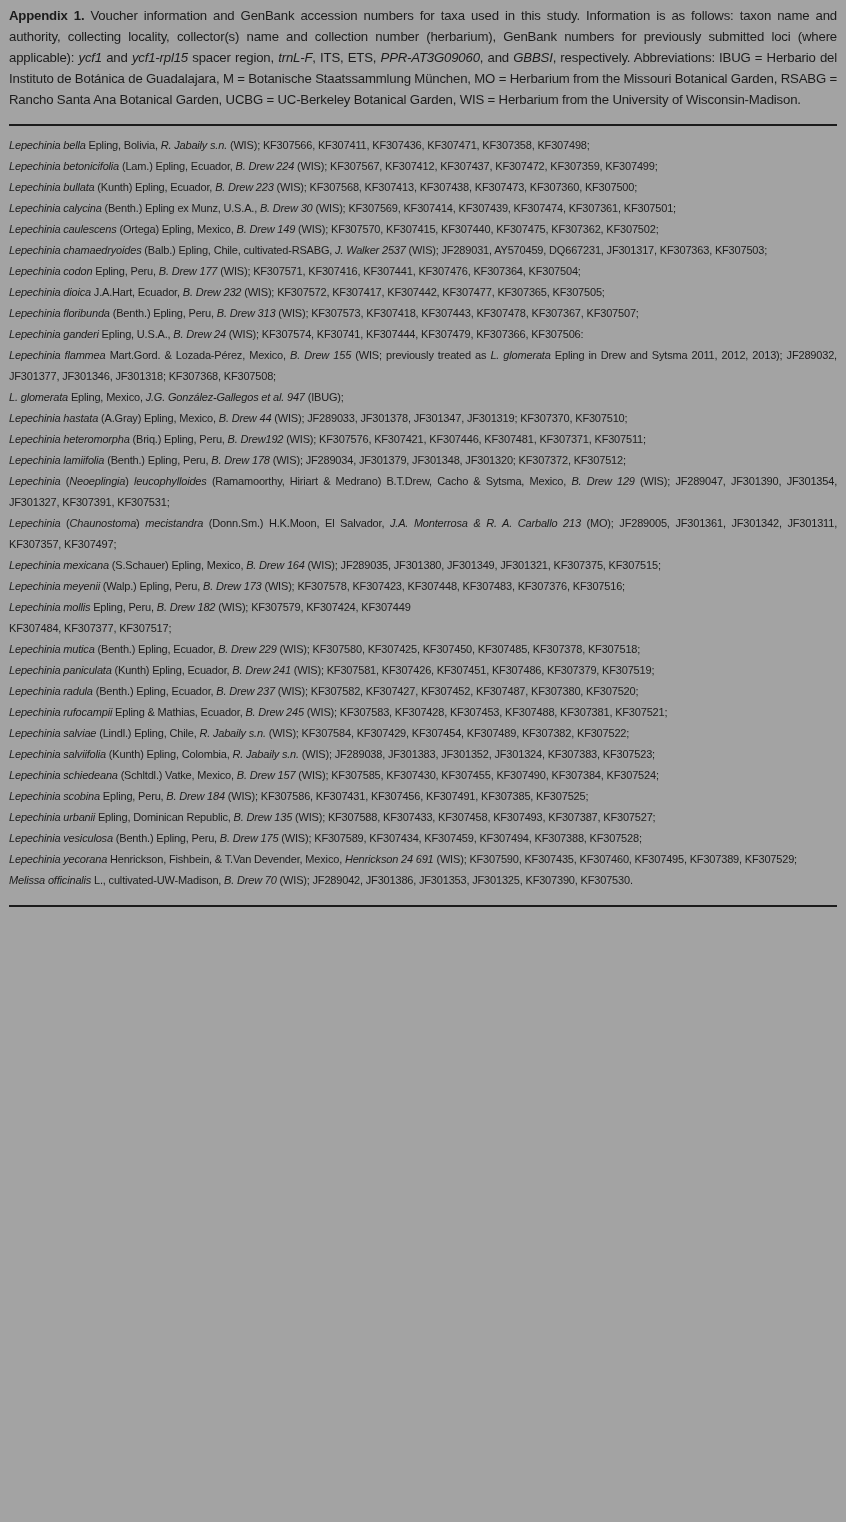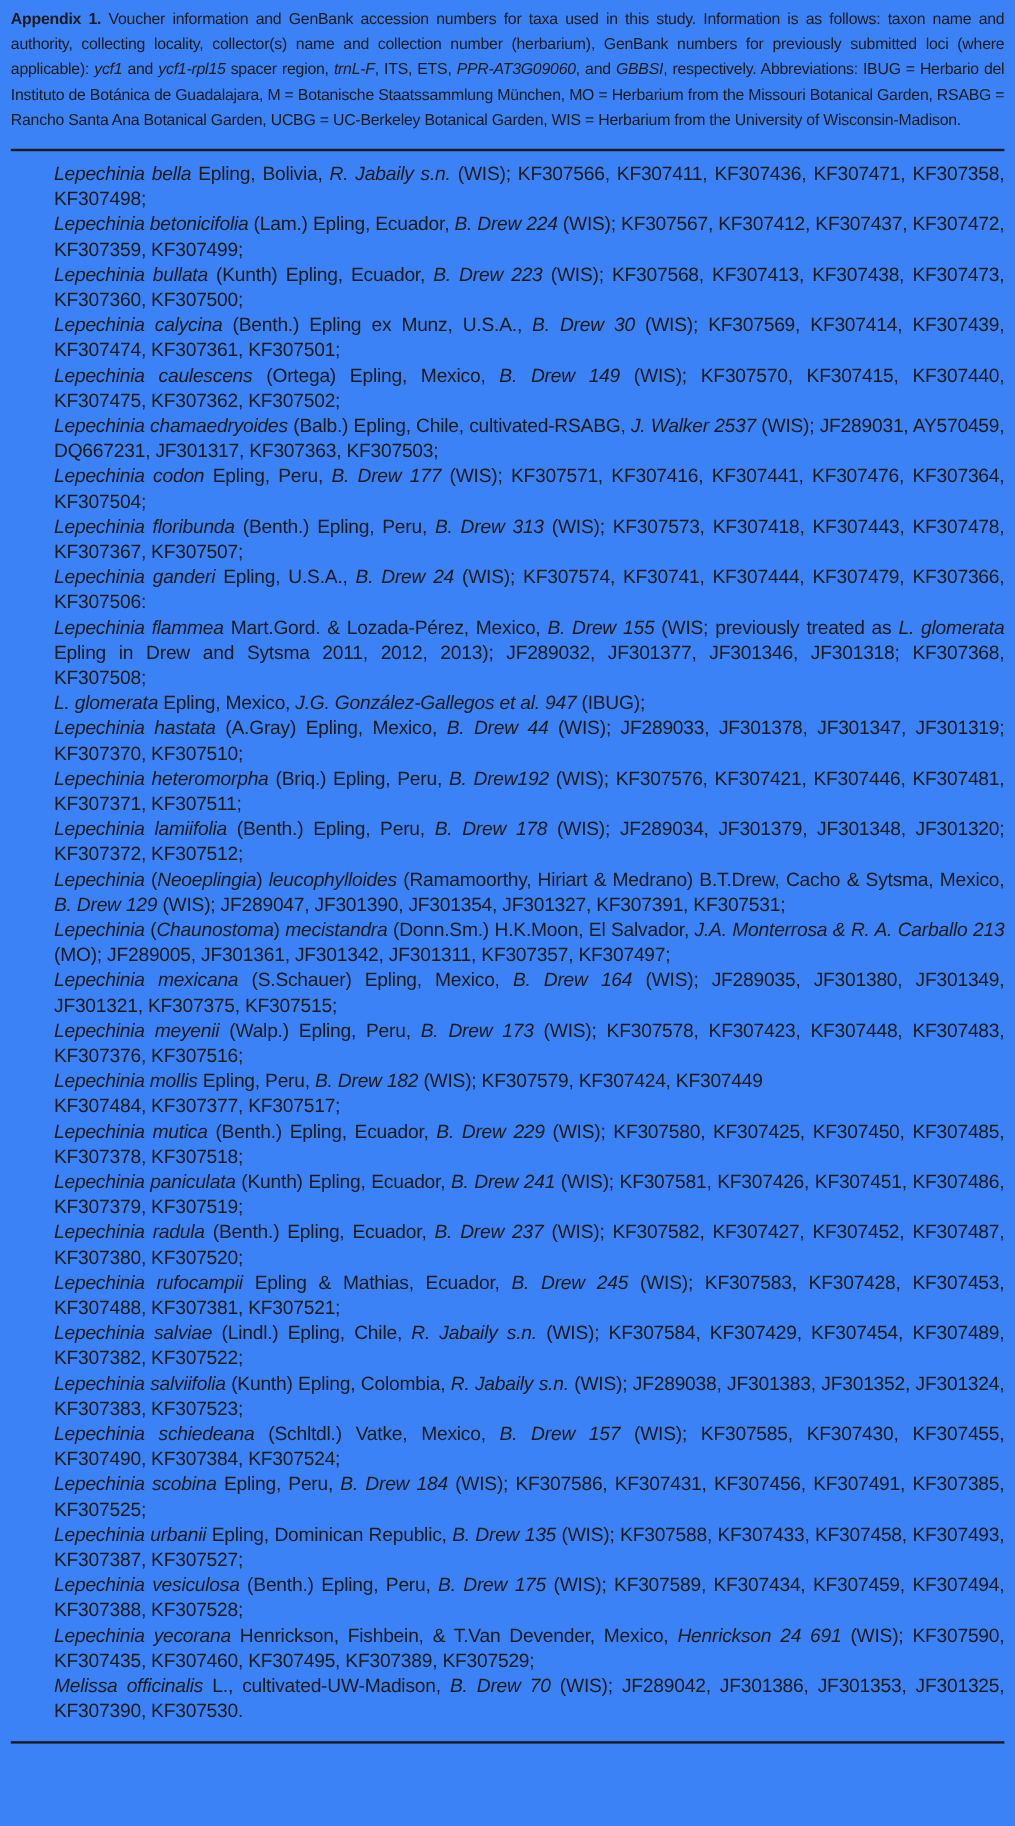--- a/index.html
+++ b/index.html
@@ -26,47 +26,47 @@
   .bd { font-weight: bold; }
   .it { font-style: italic; }
   .rule {
     height: 0;
     border: none;
     border-top: 2px solid var(--rule-color, #1b1b1b);
     margin: 0;
   }
   .entries {
     margin-top: 9px;
-    font-size: 16px;
+    font-size: 11px;
     line-height: 21px;
     letter-spacing: -0.18px;
-    margin-left: 36px;
   }
   .entry {
     margin: 0;
     text-align: justify;
   }
   .rule.bottom {
     margin-top: 14px;
   }
 </style>
 </head>
 <body>
 
-<div class="page" style="background: #3b82f6;">
+<div class="page" style="background: #a3a3a3;">
   <p class="caption"><span class="bd">Appendix 1.</span><span> Voucher information and GenBank accession numbers for taxa used in this study. Information is as follows: taxon name and authority, collecting locality, collector(s) name and collection number (herbarium), GenBank numbers for previously submitted loci (where applicable): </span><span class="it">ycf1</span><span> and </span><span class="it">ycf1-rpl15</span><span> spacer region, </span><span class="it">trnL-F</span><span>, ITS, ETS, </span><span class="it">PPR-AT3G09060</span><span>, and </span><span class="it">GBBSI</span><span>, respectively. Abbreviations: IBUG = Herbario del Instituto de Botánica de Guadalajara, M = Botanische Staatssammlung München, MO = Herbarium from the Missouri Botanical Garden, RSABG = Rancho Santa Ana Botanical Garden, UCBG = UC-Berkeley Botanical Garden, WIS = Herbarium from the University of Wisconsin-Madison.</span></p>
   <div class="rule top"></div>
   <div class="entries">
       <p class="entry"><span class="it">Lepechinia bella</span><span> Epling, Bolivia, </span><span class="it">R. Jabaily s.n.</span><span> (WIS); KF307566, KF307411, KF307436, KF307471, KF307358, KF307498;</span></p>
       <p class="entry"><span class="it">Lepechinia betonicifolia</span><span> (Lam.) Epling, Ecuador, </span><span class="it">B. Drew 224</span><span> (WIS); KF307567, KF307412, KF307437, KF307472, KF307359, KF307499;</span></p>
       <p class="entry"><span class="it">Lepechinia bullata</span><span> (Kunth) Epling, Ecuador, </span><span class="it">B. Drew 223</span><span> (WIS); KF307568, KF307413, KF307438, KF307473, KF307360, KF307500;</span></p>
       <p class="entry"><span class="it">Lepechinia calycina</span><span> (Benth.) Epling ex Munz, U.S.A., </span><span class="it">B. Drew 30</span><span> (WIS); KF307569, KF307414, KF307439, KF307474, KF307361, KF307501;</span></p>
       <p class="entry"><span class="it">Lepechinia caulescens</span><span> (Ortega) Epling, Mexico, </span><span class="it">B. Drew 149</span><span> (WIS); KF307570, KF307415, KF307440, KF307475, KF307362, KF307502;</span></p>
       <p class="entry"><span class="it">Lepechinia chamaedryoides</span><span> (Balb.) Epling, Chile, cultivated-RSABG, </span><span class="it">J. Walker 2537</span><span> (WIS); JF289031, AY570459, DQ667231, JF301317, KF307363, KF307503;</span></p>
       <p class="entry"><span class="it">Lepechinia codon</span><span> Epling, Peru, </span><span class="it">B. Drew 177</span><span> (WIS); KF307571, KF307416, KF307441, KF307476, KF307364, KF307504;</span></p>
+      <p class="entry"><span class="it">Lepechinia dioica</span><span> J.A.Hart, Ecuador, </span><span class="it">B. Drew 232</span><span> (WIS); KF307572, KF307417, KF307442, KF307477, KF307365, KF307505;</span></p>
       <p class="entry"><span class="it">Lepechinia floribunda</span><span> (Benth.) Epling, Peru, </span><span class="it">B. Drew 313</span><span> (WIS); KF307573, KF307418, KF307443, KF307478, KF307367, KF307507;</span></p>
       <p class="entry"><span class="it">Lepechinia ganderi</span><span> Epling, U.S.A., </span><span class="it">B. Drew 24</span><span> (WIS); KF307574, KF30741, KF307444, KF307479, KF307366, KF307506:</span></p>
       <p class="entry"><span class="it">Lepechinia flammea</span><span> Mart.Gord. &amp; Lozada-Pérez, Mexico, </span><span class="it">B. Drew 155</span><span> (WIS; previously treated as </span><span class="it">L. glomerata</span><span> Epling in Drew and Sytsma 2011, 2012, 2013); JF289032, JF301377, JF301346, JF301318; KF307368, KF307508;</span></p>
       <p class="entry"><span class="it">L. glomerata</span><span> Epling, Mexico, </span><span class="it">J.G. González-Gallegos et al. 947</span><span> (IBUG);</span></p>
       <p class="entry"><span class="it">Lepechinia hastata</span><span> (A.Gray) Epling, Mexico, </span><span class="it">B. Drew 44</span><span> (WIS); JF289033, JF301378, JF301347, JF301319; KF307370, KF307510;</span></p>
       <p class="entry"><span class="it">Lepechinia heteromorpha</span><span> (Briq.) Epling, Peru, </span><span class="it">B. Drew192</span><span> (WIS); KF307576, KF307421, KF307446, KF307481, KF307371, KF307511;</span></p>
       <p class="entry"><span class="it">Lepechinia lamiifolia</span><span> (Benth.) Epling, Peru, </span><span class="it">B. Drew 178</span><span> (WIS); JF289034, JF301379, JF301348, JF301320; KF307372, KF307512;</span></p>
       <p class="entry"><span class="it">Lepechinia</span><span> (</span><span class="it">Neoeplingia</span><span>) </span><span class="it">leucophylloides</span><span> (Ramamoorthy, Hiriart &amp; Medrano) B.T.Drew, Cacho &amp; Sytsma, Mexico, </span><span class="it">B. Drew 129</span><span> (WIS); JF289047, JF301390, JF301354, JF301327, KF307391, KF307531;</span></p>
       <p class="entry"><span class="it">Lepechinia</span><span> (</span><span class="it">Chaunostoma</span><span>) </span><span class="it">mecistandra</span><span> (Donn.Sm.) H.K.Moon, El Salvador, </span><span class="it">J.A. Monterrosa &amp; R. A. Carballo 213</span><span> (MO); JF289005, JF301361, JF301342, JF301311, KF307357, KF307497;</span></p>
       <p class="entry"><span class="it">Lepechinia mexicana</span><span> (S.Schauer) Epling, Mexico, </span><span class="it">B. Drew 164</span><span> (WIS); JF289035, JF301380, JF301349, JF301321, KF307375, KF307515;</span></p>

